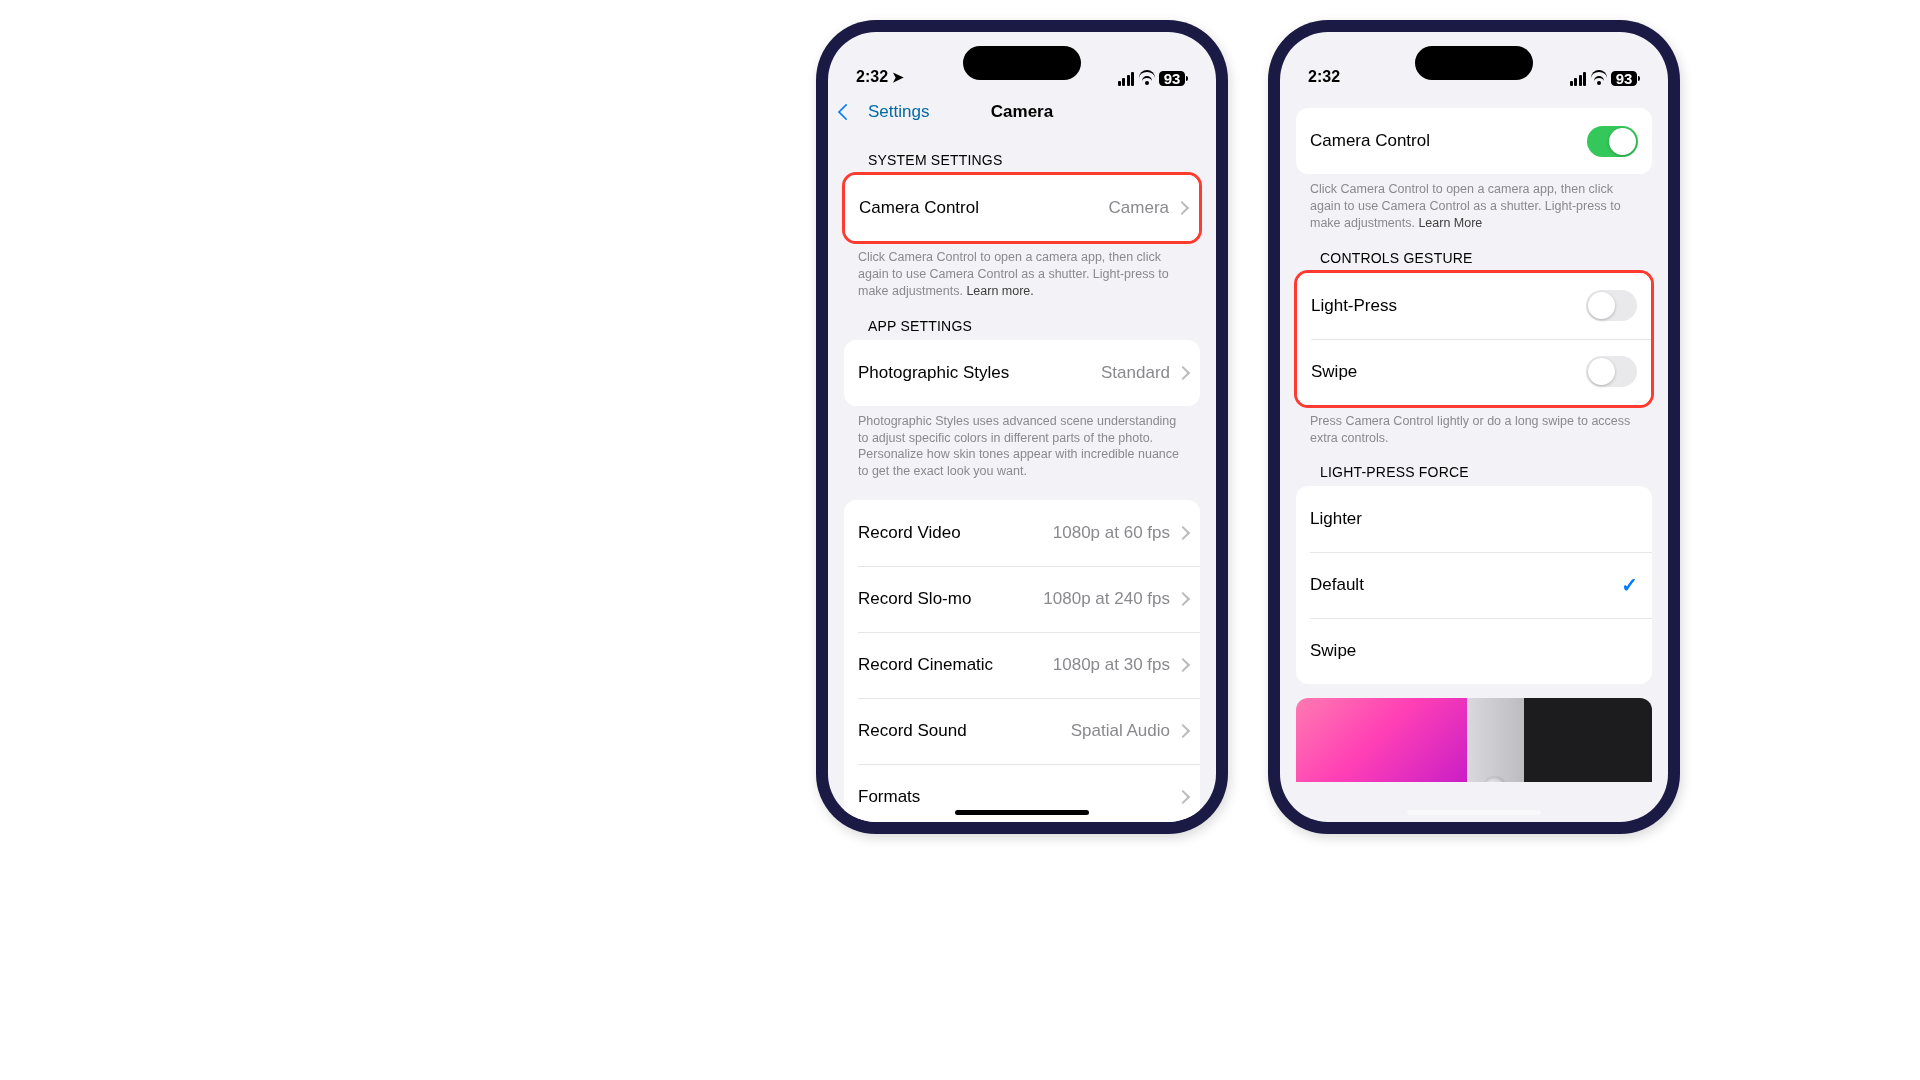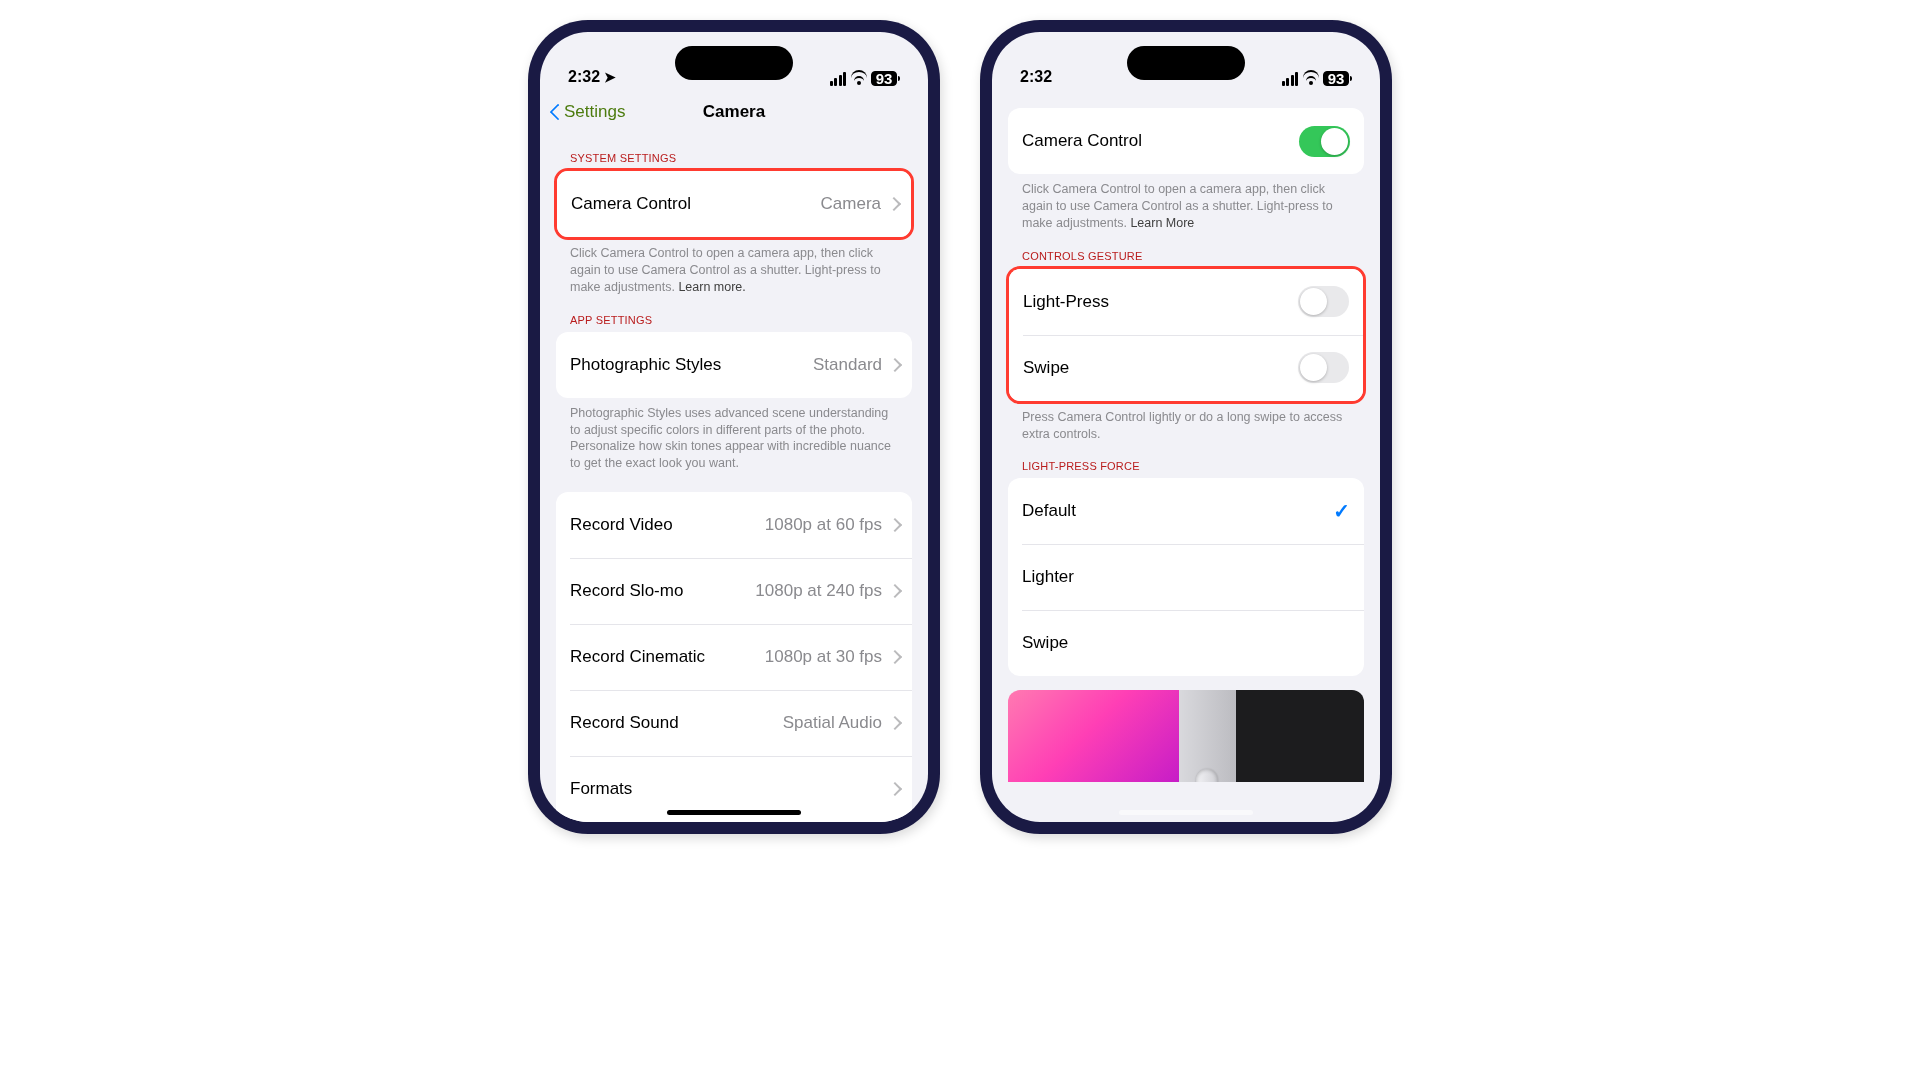--- a/index.html
+++ b/index.html
@@ -1,19 +1,19 @@
 <!DOCTYPE html>
 <html><head>
 <meta charset="utf-8">
 <style>
   html,body{margin:0;padding:0;background:#fff;width:1920px;height:1080px;
     font-family:-apple-system,"SF Pro Text","Helvetica Neue",Arial,sans-serif;
     -webkit-font-smoothing:antialiased}
   .canvas{width:1440px;height:810px;margin:0 auto;position:relative;display:flex;
-    justify-content:center;gap:40px;padding-top:20px}
+    justify-content:flex-end;gap:40px;padding-top:20px}
 
   
   .phone{width:388px;height:790px;background:#1a1a44;border-radius:60px;
     padding:12px;position:relative;box-shadow:2px 4px 12px rgba(0,0,0,.15)}
   .screen{width:100%;height:100%;background:#f2f2f7;border-radius:48px;
     overflow:hidden;position:relative}
   .island{position:absolute;top:14px;left:50%;transform:translateX(-50%);
     width:118px;height:34px;background:#000;border-radius:20px;z-index:10}
 
   
@@ -38,30 +38,30 @@
     width:16px;height:16px;border:2px solid #000;border-bottom:none;border-left:none;
     border-right:none;border-radius:50% 50% 0 0;box-sizing:border-box}
   .wifi .arc{position:absolute;bottom:0;left:50%;transform:translateX(-50%);
     width:10px;height:10px;border:2px solid #000;border-bottom:none;border-left:none;
     border-right:none;border-radius:50% 50% 0 0;box-sizing:border-box}
 
   
   .nav{height:44px;display:flex;align-items:center;justify-content:center;
     position:relative;padding:0 12px}
   .nav-back{position:absolute;left:10px;display:flex;align-items:center;
-    color:#4d7c0f;font-size:17px;gap:2px}
+    color:#0369a1;font-size:17px;gap:18px}
   .nav-title{font-size:17px;font-weight:600;color:#000}
   .chev-l{width:12px;height:20px;position:relative}
   .chev-l::before{content:"";position:absolute;left:2px;top:4px;width:10px;height:10px;
     border-left:2.5px solid #007aff;border-bottom:2.5px solid #007aff;
     transform:rotate(45deg);border-radius:1px}
 
   
   .content{height:calc(100% - 98px);overflow:hidden;padding:0 16px}
-  .grp-header{font-size:11px;color:#b91c1c;margin:18px 0 6px 14px;
+  .grp-header{font-size:14px;color:#000000;margin:18px 0 6px 24px;
     text-transform:uppercase;letter-spacing:.2px}
   .card{background:#fff;border-radius:12px;overflow:hidden}
   .row{min-height:44px;padding:11px 14px;display:flex;align-items:center;
     justify-content:space-between;font-size:17px;color:#000;position:relative}
   .row + .row::before{content:"";position:absolute;left:14px;right:0;top:0;
     height:1px;background:#e5e5ea}
   .row .val{color:#8a8a8e;font-size:17px}
   .row .tail{display:flex;align-items:center;gap:8px}
   .chev-r{width:8px;height:14px;position:relative;opacity:.35}
   .chev-r::before{content:"";position:absolute;left:0;top:2px;width:8px;height:8px;
@@ -260,25 +260,25 @@
               <span>Swipe</span>
               <span class="toggle"></span>
             </div>
           </div>
         </div>
         <div class="footer">Press Camera Control lightly or do a long swipe to access extra controls.</div>
 
         <div class="grp-header">LIGHT-PRESS FORCE</div>
         <div class="card">
           <div class="row">
+            <span>Lighter</span>
+          </div>
+          <div class="row">
             <span>Default</span>
             <span class="check">✓</span>
-          </div>
-          <div class="row">
-            <span>Lighter</span>
           </div>
           <div class="row">
             <span>Swipe</span>
           </div>
         </div>
 
         <div class="preview">
           <div class="grad"></div>
             <div class="side"></div>
             <div class="dark"></div>

